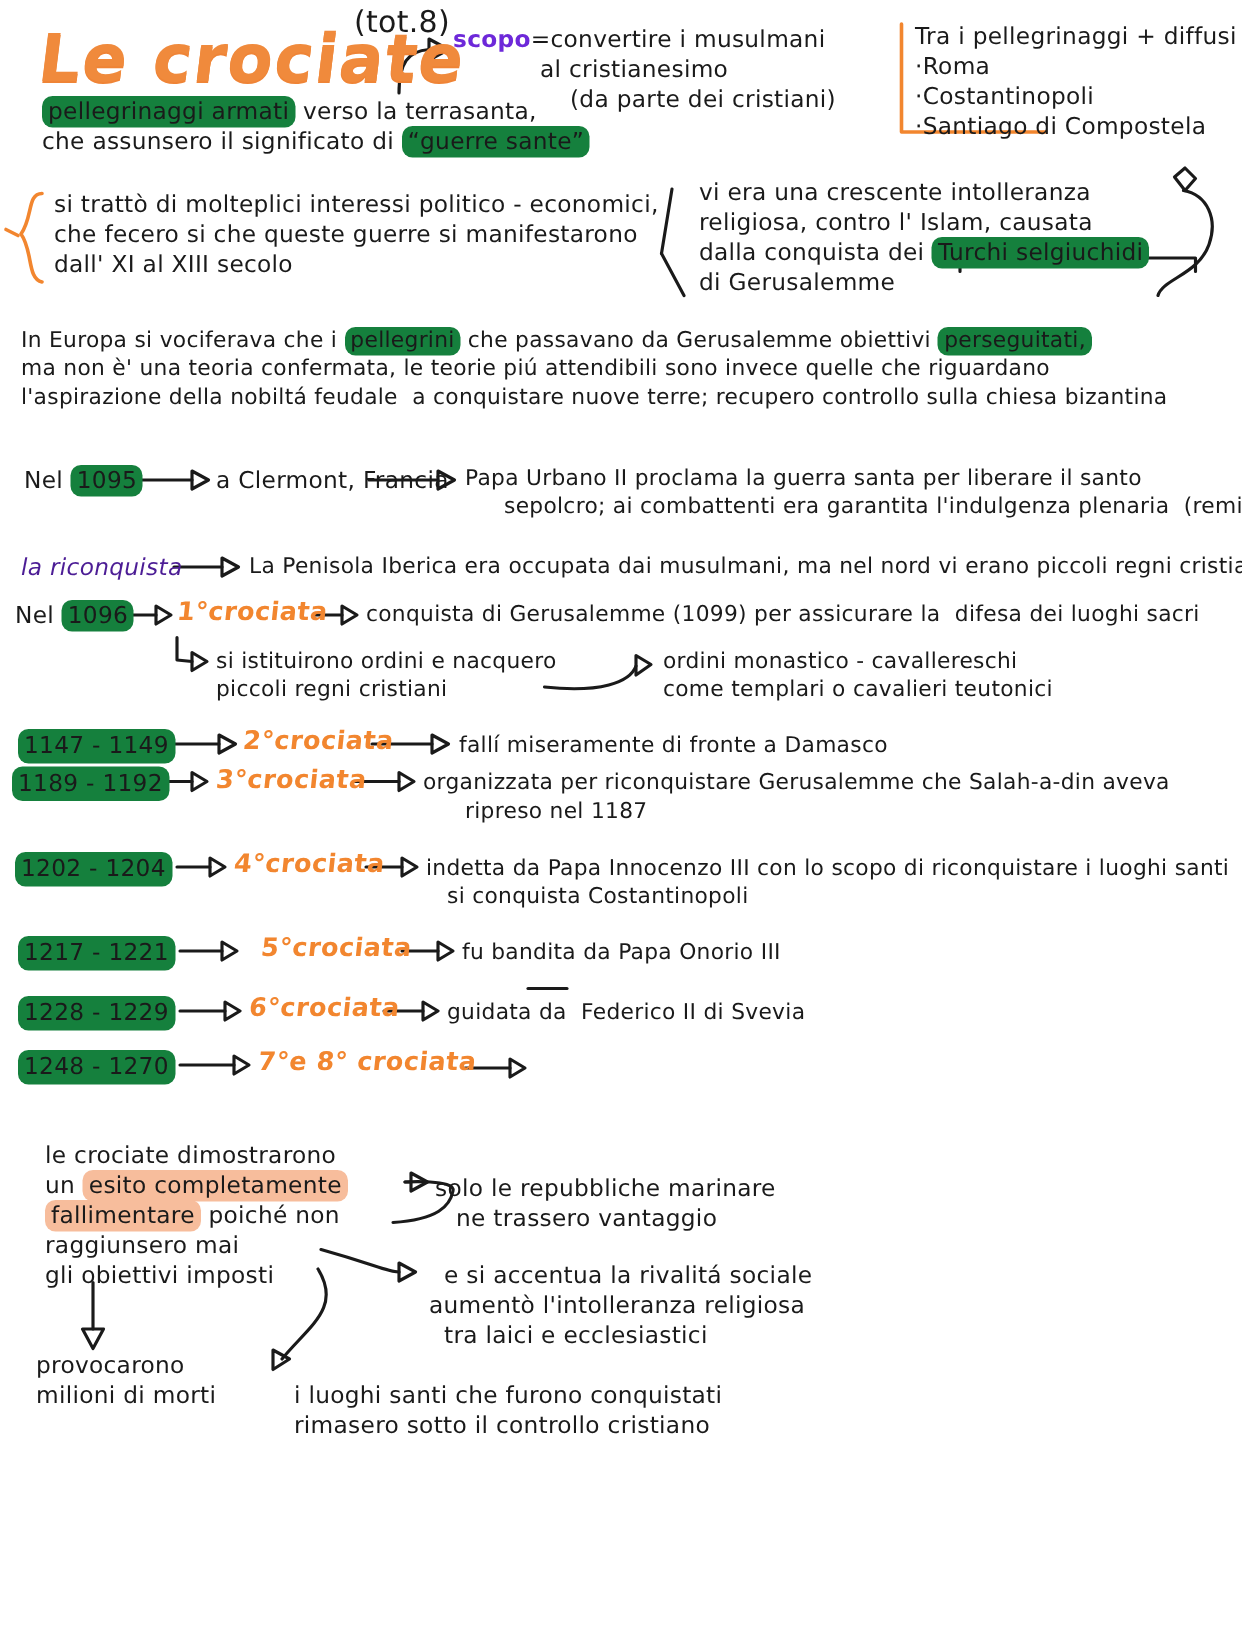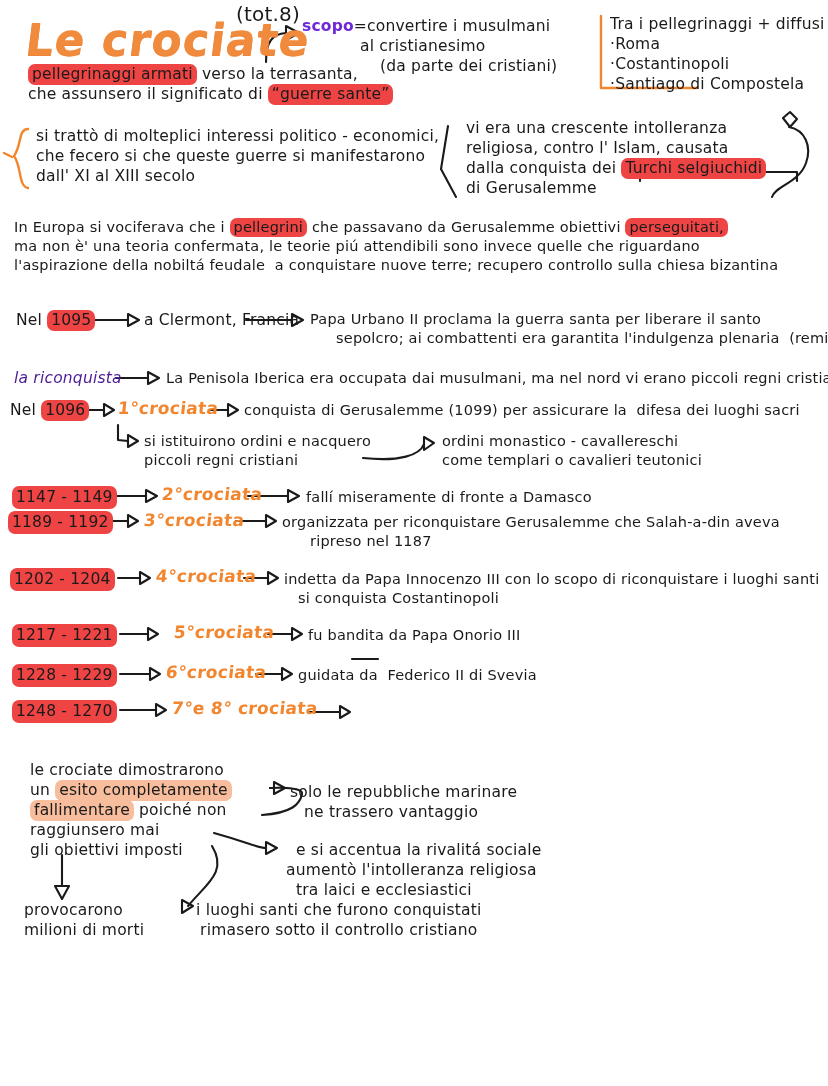--- a/index.html
+++ b/index.html
@@ -46,21 +46,21 @@
 
   
   .cru{
     color:#f2862f;font-weight:bold;font-size:17px;
     transform:skewX(-6deg);display:inline-block;
     letter-spacing:.3px;
   }
 
   
   .hl{
-    background:#ef4444;
+    background:#15803d;
     border-radius:7px;
     padding:1px 4px 2px 4px;
     box-decoration-break:clone;
     -webkit-box-decoration-break:clone;
   }
   .hl-strong{background:#f7bd9c;}
 
   
   svg.ink{position:absolute;left:0;top:0;width:828px;height:1086px;pointer-events:none;}
   .stroke{fill:none;stroke:#1a1a1a;stroke-width:2.1;stroke-linecap:round;stroke-linejoin:round;}
@@ -269,18 +269,18 @@
     <div class="hw">solo le repubbliche marinare</div>
     <div class="hw" style="margin-left:14px;">ne trassero vantaggio</div>
   </div>
 
   <div class="abs" style="left:286px;top:840px;">
     <div class="hw" style="margin-left:10px;">e si accentua la rivalitá sociale</div>
     <div class="hw">aumentò l'intolleranza religiosa</div>
     <div class="hw" style="margin-left:10px;">tra laici e ecclesiastici</div>
   </div>
 
-  <div class="abs" style="left:196px;top:900px;text-align:center;">
+  <div class="abs" style="left:196px;top:920px;">
     <div class="hw">i luoghi santi che furono conquistati</div>
     <div class="hw">rimasero sotto il controllo cristiano</div>
   </div>
 
 </div>
 
 </body></html>

